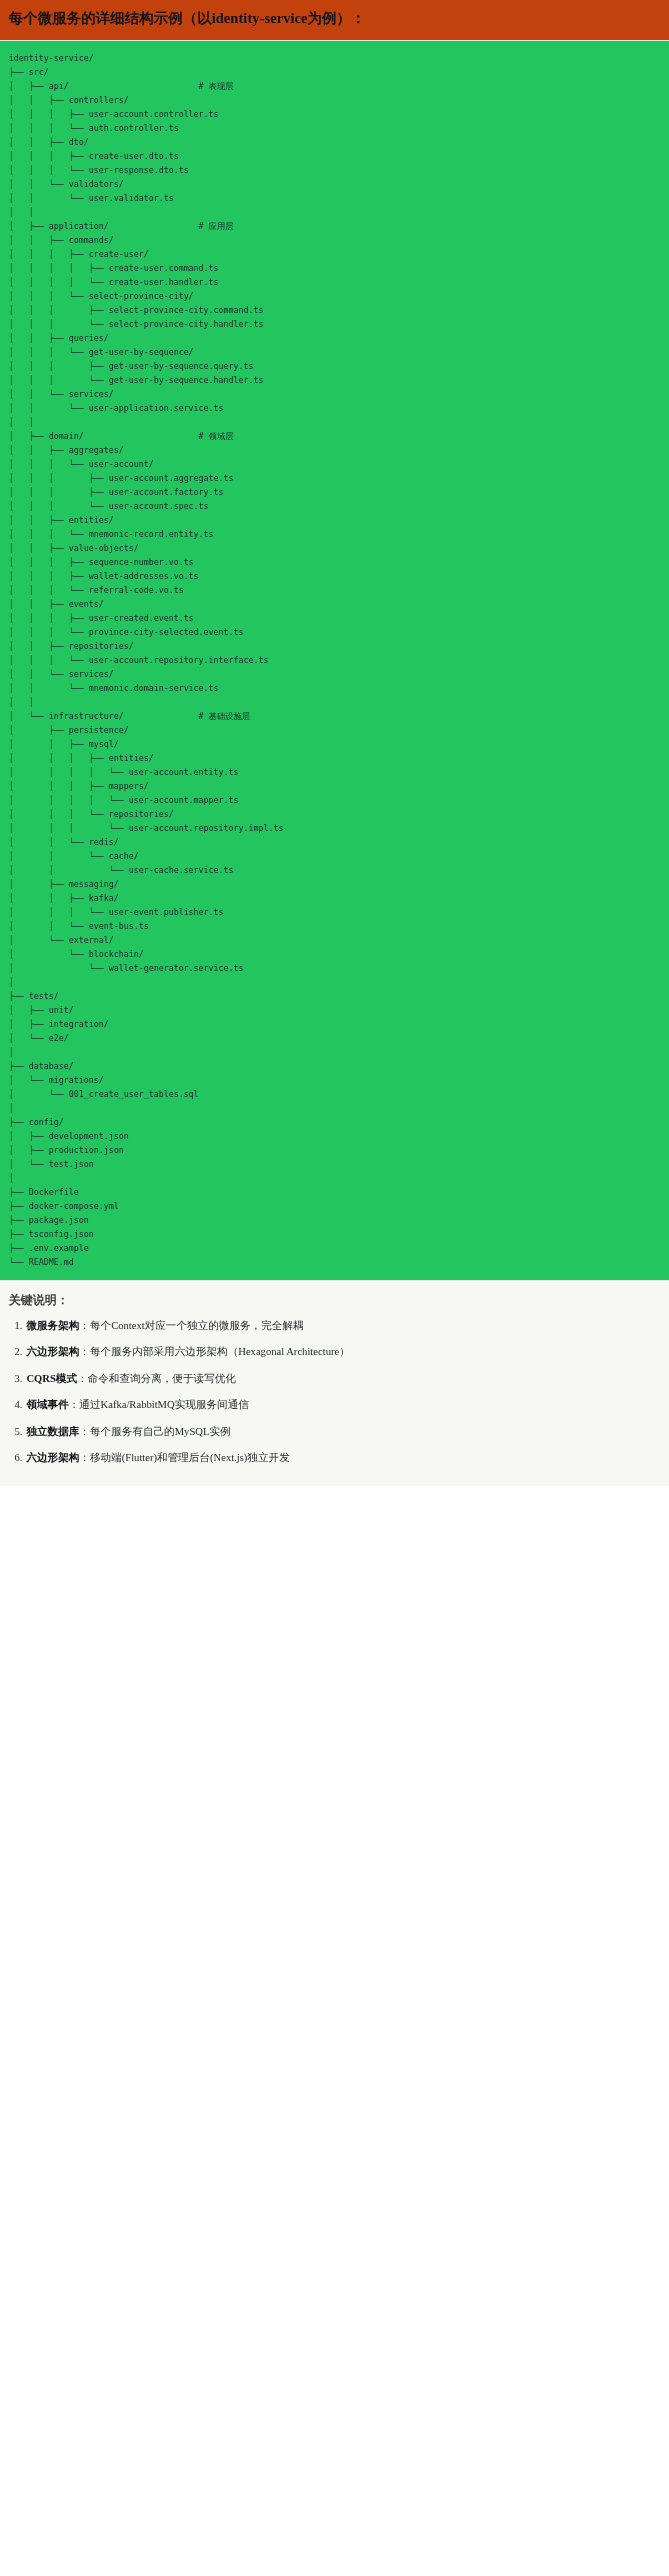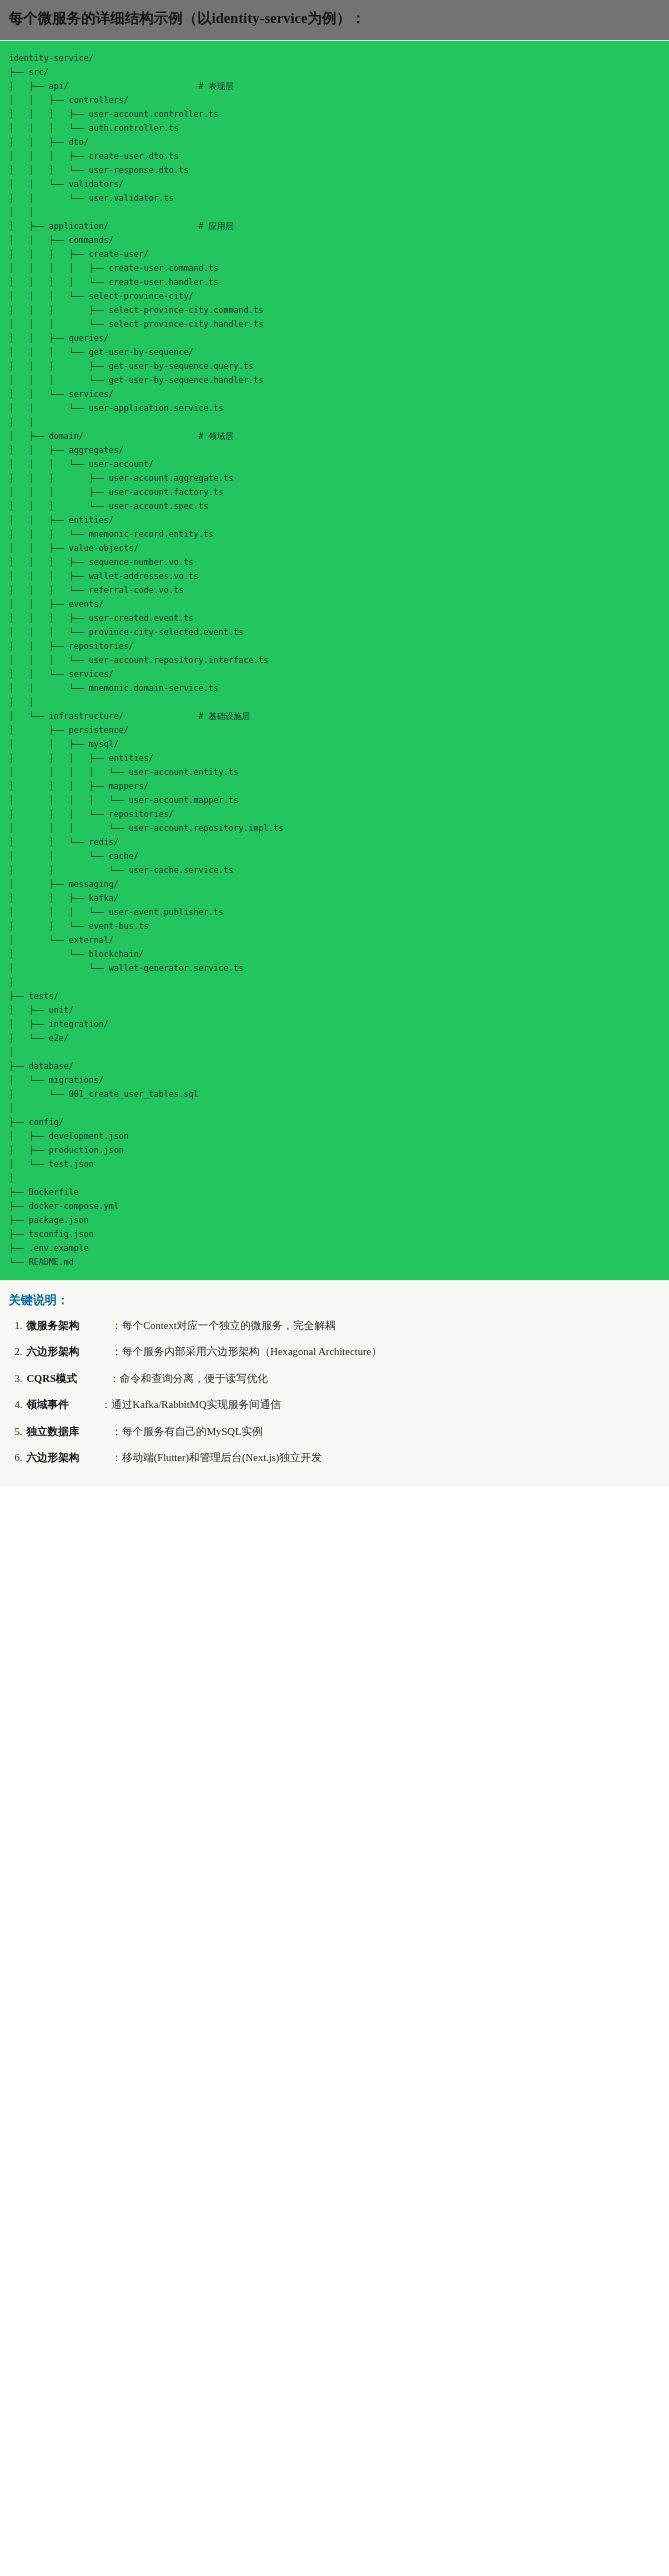--- a/index.html
+++ b/index.html
@@ -15,21 +15,21 @@
     -webkit-font-smoothing: antialiased;
   }
 
   .page {
     width: 669px;
     box-sizing: border-box;
   }
 
   
   .doc-header {
-    background: #737373;
+    background: #c2410c;
     border-bottom: 0.6px solid #e2e2dd;
     padding: 8.8px 8.8px 11.3px 8.8px;
     box-sizing: border-box;
   }
   .doc-title {
     font-family: "Liberation Serif", "DejaVu Serif", serif;
     font-weight: bold;
     font-size: 14.4px;
     line-height: 1.35;
     color: #111418;
@@ -63,42 +63,41 @@
   
   .notes {
     background: #f7f7f4;
     padding: 11.3px 8.8px 11.3px 8.8px;
     box-sizing: border-box;
   }
   .notes-title {
     font-family: "Liberation Serif", "DejaVu Serif", serif;
     font-weight: bold;
     font-size: 12px;
-    color: #0369a1;
+    color: #404040;
     margin: 0 0 8.8px 0;
   }
   ol.notes-list {
     margin: 0 0 8.8px 0;
     padding: 0 0 0 16.3px;
     list-style: decimal;
     font-size: 10.6px;
     line-height: 1.55;
   }
   ol.notes-list > li {
     margin: 0 0 10px 0;
     padding-left: 1.3px;
   }
   ol.notes-list > li:last-child { margin-bottom: 8.8px; }
   .note-term {
     font-weight: bold;
     color: #111418;
   }
   .note-desc {
     color: #1f2328;
-    padding-left: 32px;
   }
   .closing {
     font-size: 10.3px;
     line-height: 1.6;
     color: #1f2328;
     margin: 0;
   }
 </style>
 </head>
 <body>

